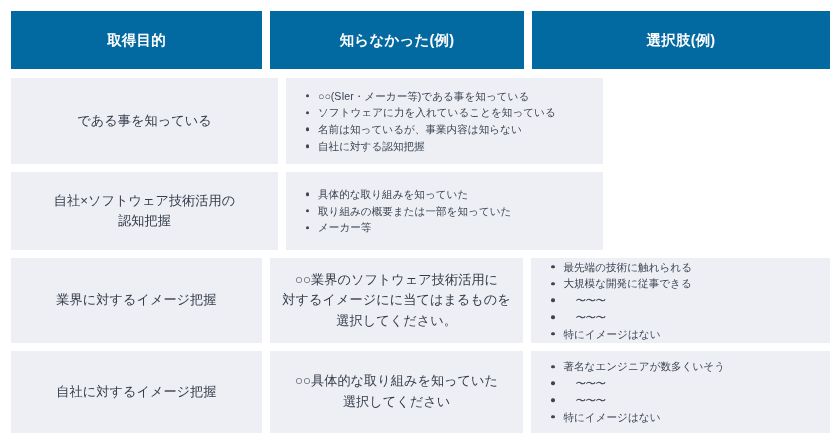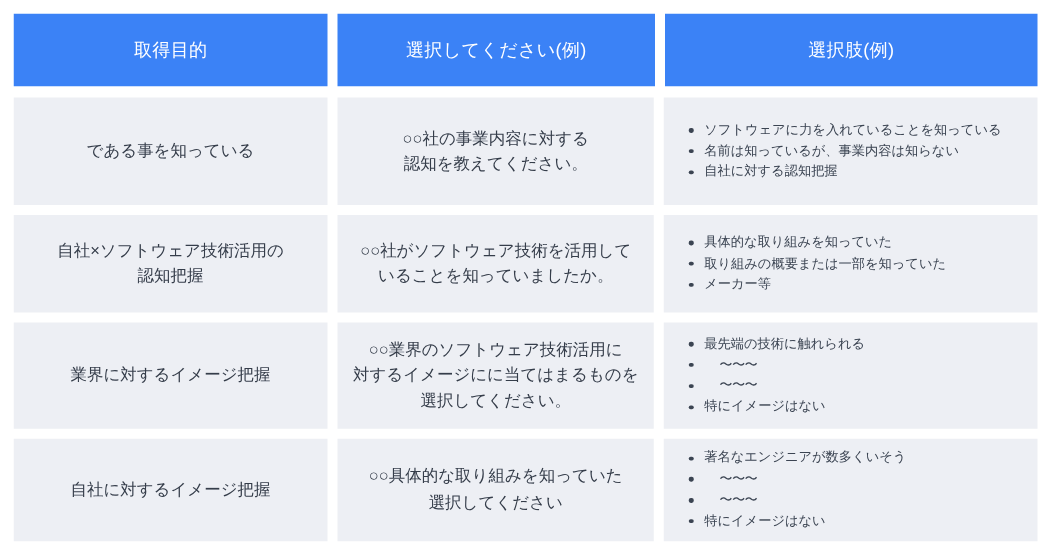--- a/index.html
+++ b/index.html
@@ -46,23 +46,23 @@
     display: flex;
     align-items: center;
     justify-content: center;
   }
 
   .col1 { width: 267px; margin-right: 8px; }
   .col2 { width: 270px; margin-right: 8px; }
   .col3 { width: 317px; }
 
   .header-cell {
-    background: #3b82f6;
+    background: #0369a1;
     color: #ffffff;
-    font-weight: normal;
+    font-weight: bold;
     font-size: 14.5px;
     letter-spacing: 0.2px;
   }
 
   .body-cell {
     background: #edeff4;
     color: #353d4a;
     font-size: 13.2px;
     line-height: 1.55;
     text-align: center;
@@ -113,49 +113,42 @@
     letter-spacing: -0.5px;
   }
 </style>
 </head>
 <body>
 
 <div class="table-wrap">
 
   <div class="row header-row">
     <div class="cell col1 header-cell">取得目的</div>
-    <div class="cell col2 header-cell">選択してください(例)</div>
+    <div class="cell col2 header-cell">知らなかった(例)</div>
     <div class="cell col3 header-cell">選択肢(例)</div>
   </div>
 
   <div class="row data-row r1">
     <div class="cell col1 body-cell">
       <span class="txt">である事を知っている</span>
     </div>
-    <div class="cell col2 body-cell">
-      <span class="txt">○○社の事業内容に対する
-認知を教えてください。</span>
-    </div>
     <div class="cell col3 list-cell">
       <ul class="opt-list">
+        <li>○○(SIer・メーカー等)である事を知っている</li>
         <li>ソフトウェアに力を入れていることを知っている</li>
         <li>名前は知っているが、事業内容は知らない</li>
         <li>自社に対する認知把握</li>
       </ul>
     </div>
   </div>
 
   <div class="row data-row r2">
     <div class="cell col1 body-cell">
       <span class="txt">自社×ソフトウェア技術活用の
 認知把握</span>
-    </div>
-    <div class="cell col2 body-cell">
-      <span class="txt">○○社がソフトウェア技術を活用して
-いることを知っていましたか。</span>
     </div>
     <div class="cell col3 list-cell">
       <ul class="opt-list">
         <li>具体的な取り組みを知っていた</li>
         <li>取り組みの概要または一部を知っていた</li>
         <li>メーカー等</li>
       </ul>
     </div>
   </div>
 
@@ -164,20 +157,21 @@
       <span class="txt">業界に対するイメージ把握</span>
     </div>
     <div class="cell col2 body-cell">
       <span class="txt">○○業界のソフトウェア技術活用に
 対するイメージにに当てはまるものを
 選択してください。</span>
     </div>
     <div class="cell col3 list-cell">
       <ul class="opt-list">
         <li>最先端の技術に触れられる</li>
+        <li>大規模な開発に従事できる</li>
         <li class="squiggle">〜〜〜</li>
         <li class="squiggle">〜〜〜</li>
         <li>特にイメージはない</li>
       </ul>
     </div>
   </div>
 
   <div class="row data-row r4">
     <div class="cell col1 body-cell">
       <span class="txt">自社に対するイメージ把握</span>

